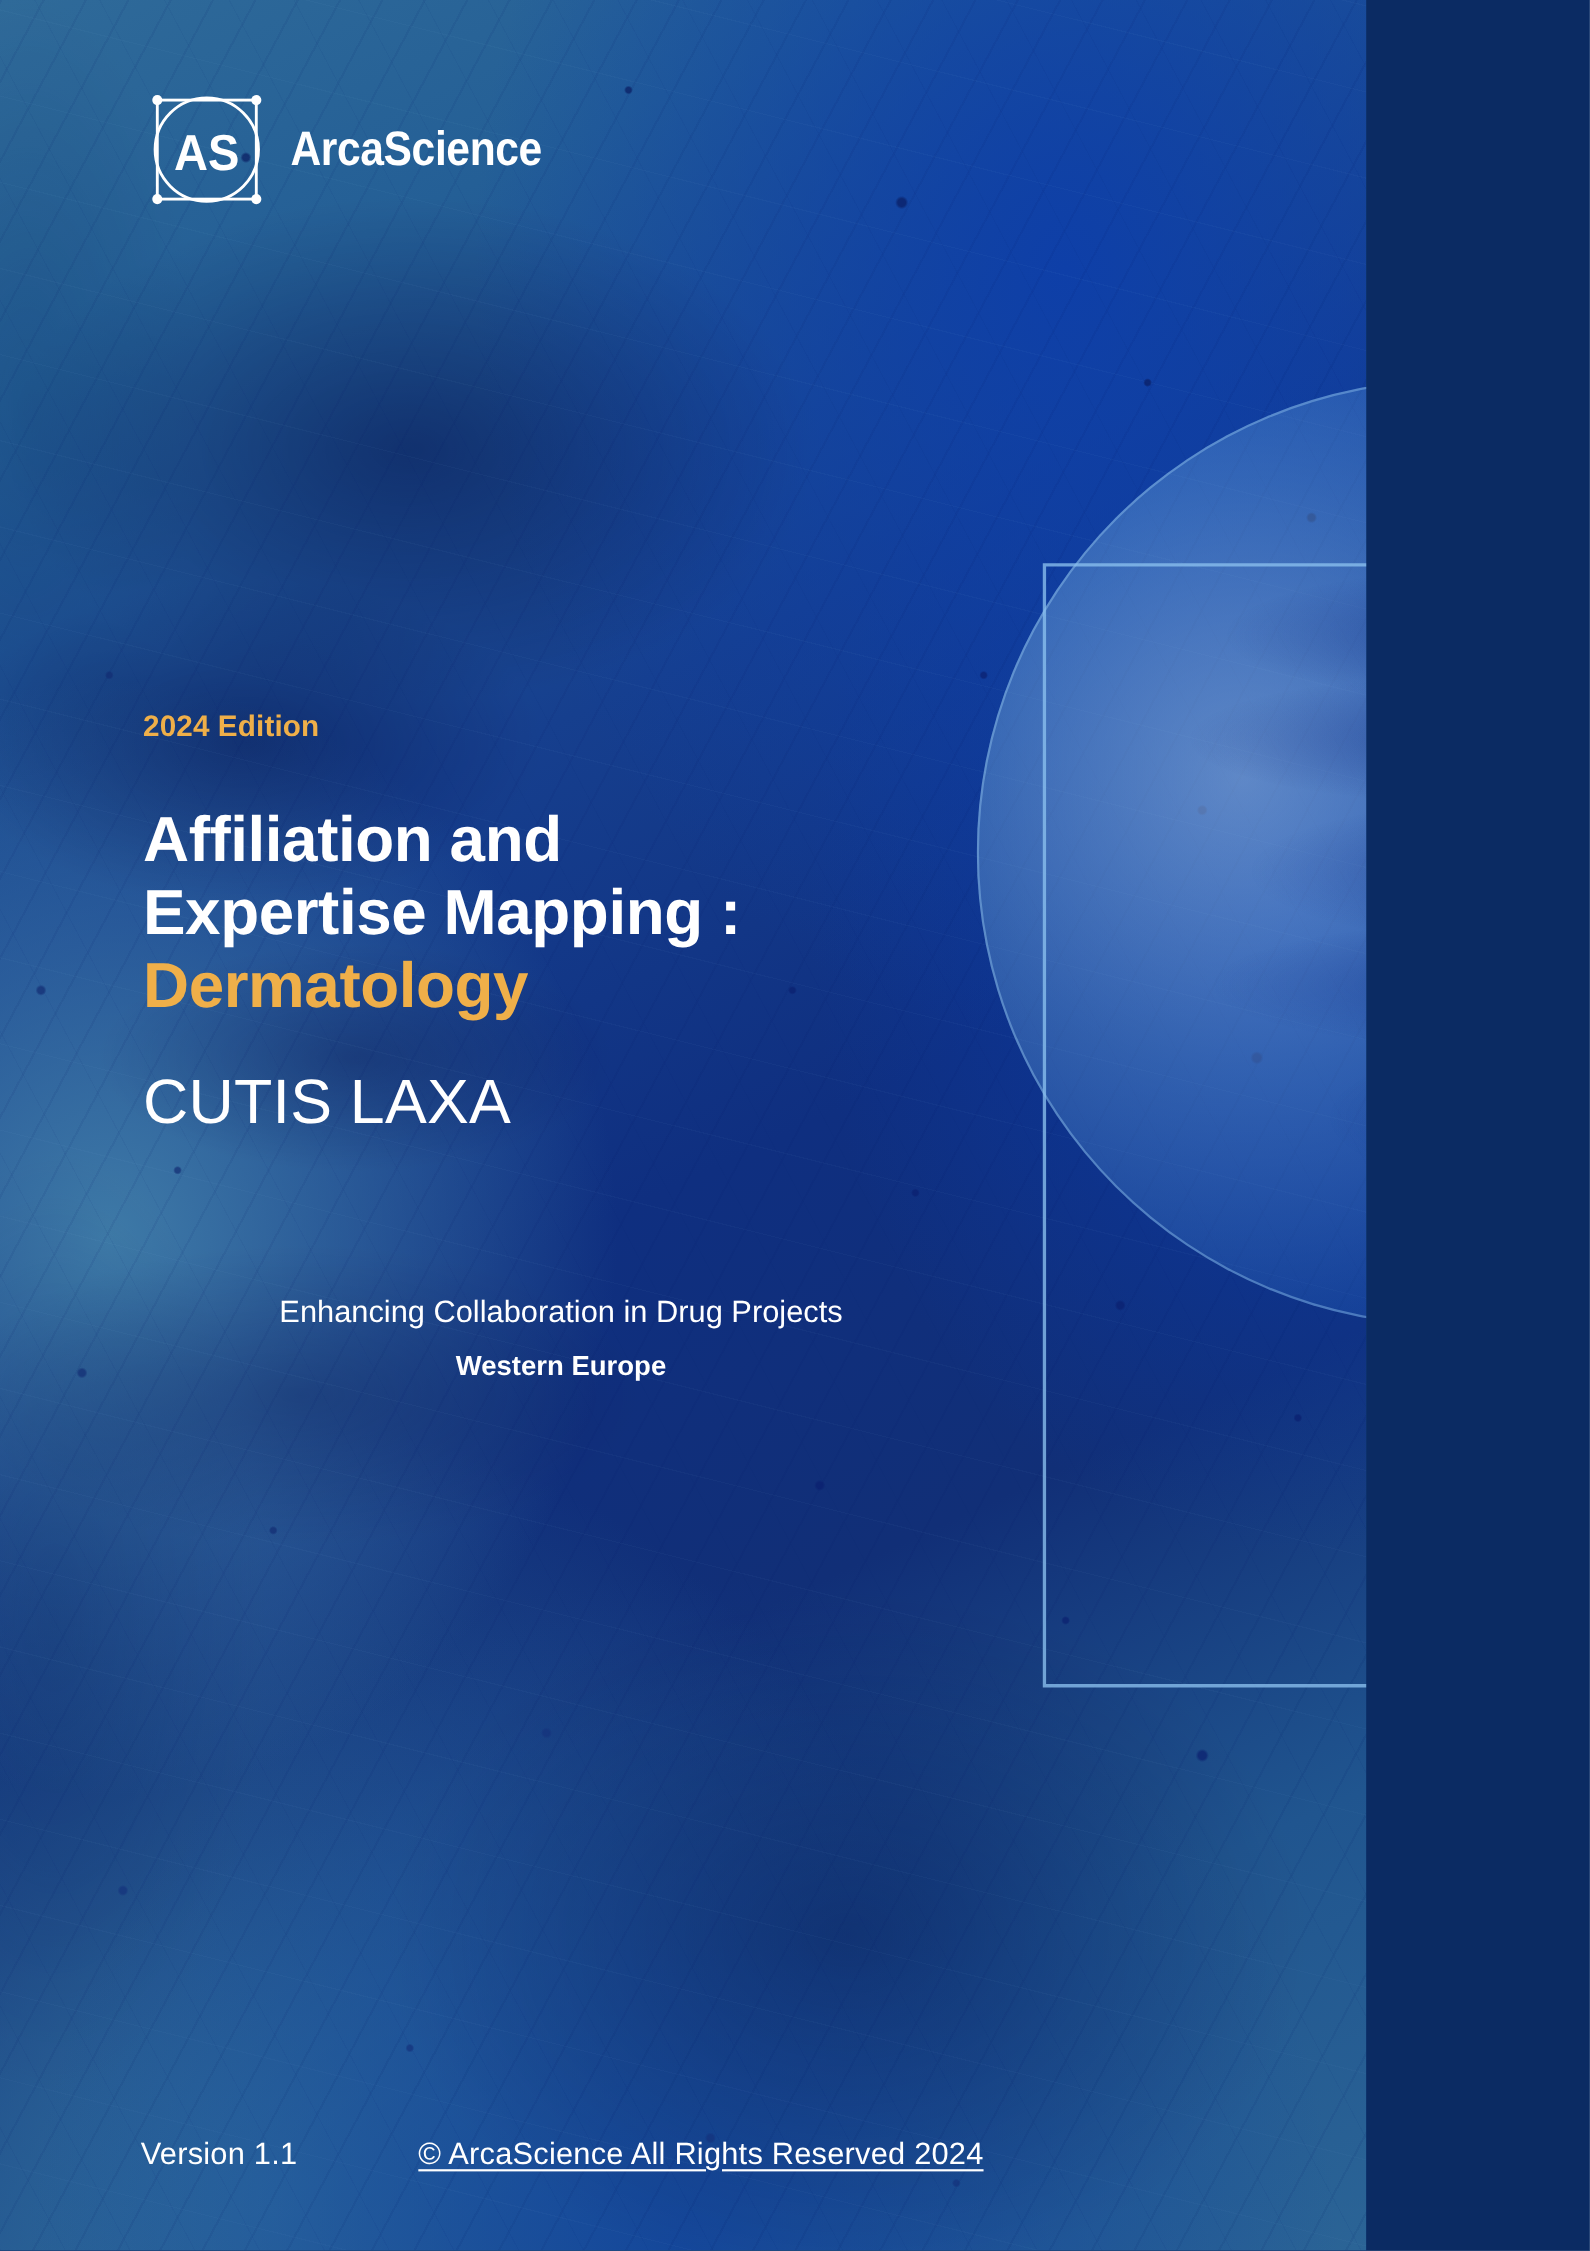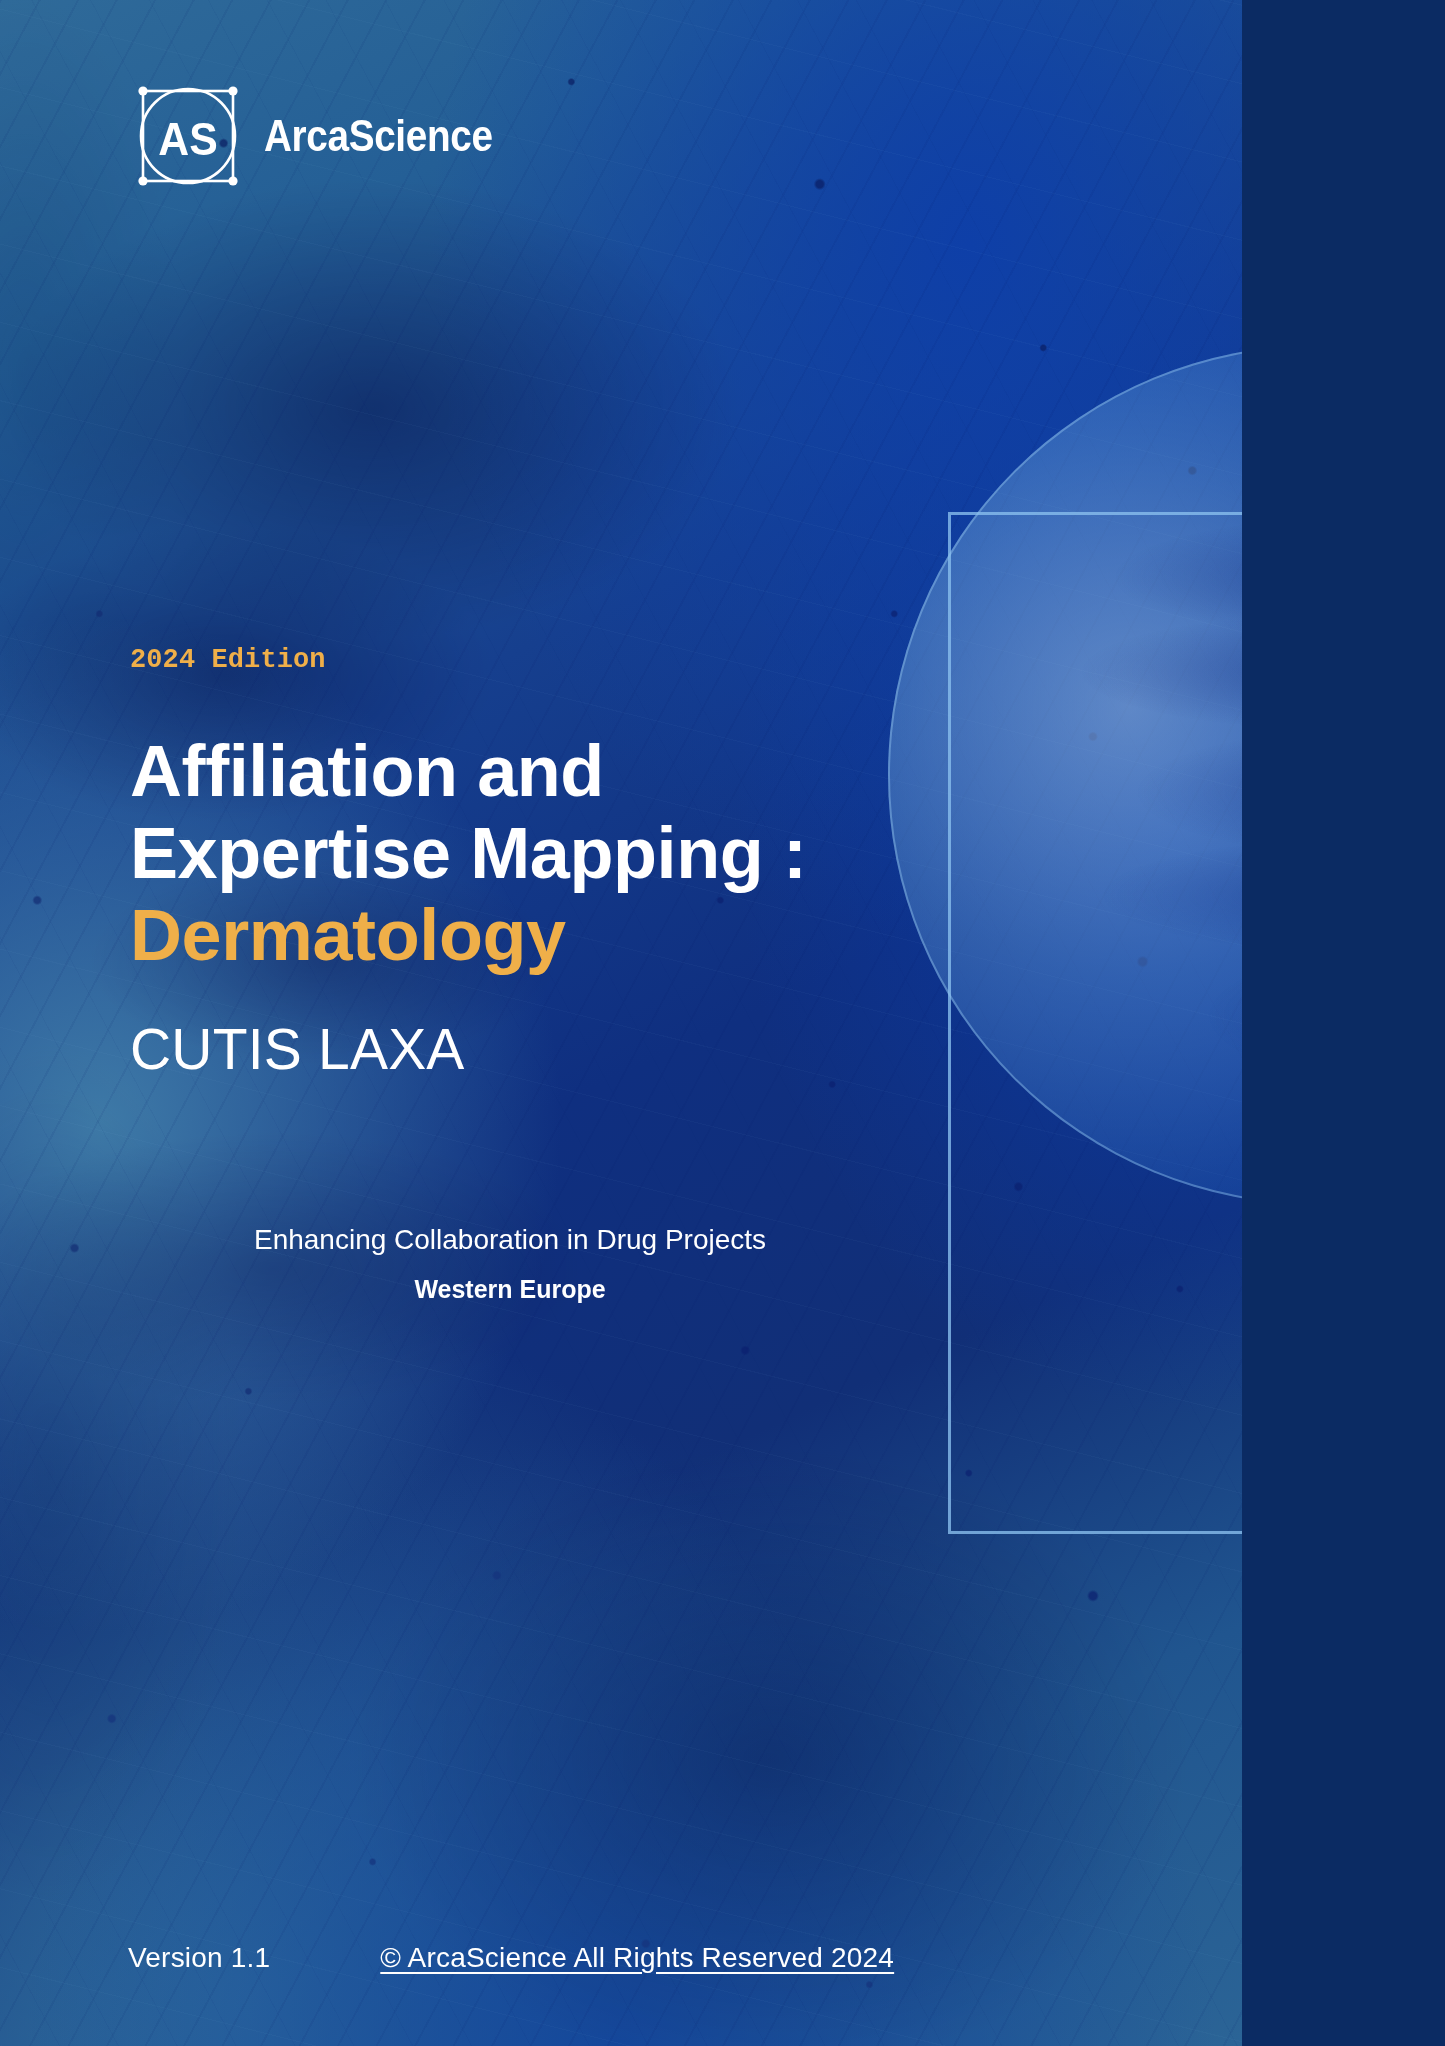--- a/index.html
+++ b/index.html
@@ -158,25 +158,24 @@
     left:130px;
     top:645px;
     width:760px;
   }
   .edition {
     color:#efaf49;
     font-size:27px;
     font-weight:700;
     letter-spacing:.1px;
     margin-bottom:55px;
-    font-family:Liberation Mono, monospace;
   }
   .headline {
     color:#ffffff;
-    font-size:72px;
+    font-size:58px;
     font-weight:700;
     line-height:1.14;
     letter-spacing:-.4px;
   }
   .headline .accent { color:#efaf49; display:block; }
   .disease {
     color:#ffffff;
     font-size:57px;
     font-weight:300;
     letter-spacing:.2px;

